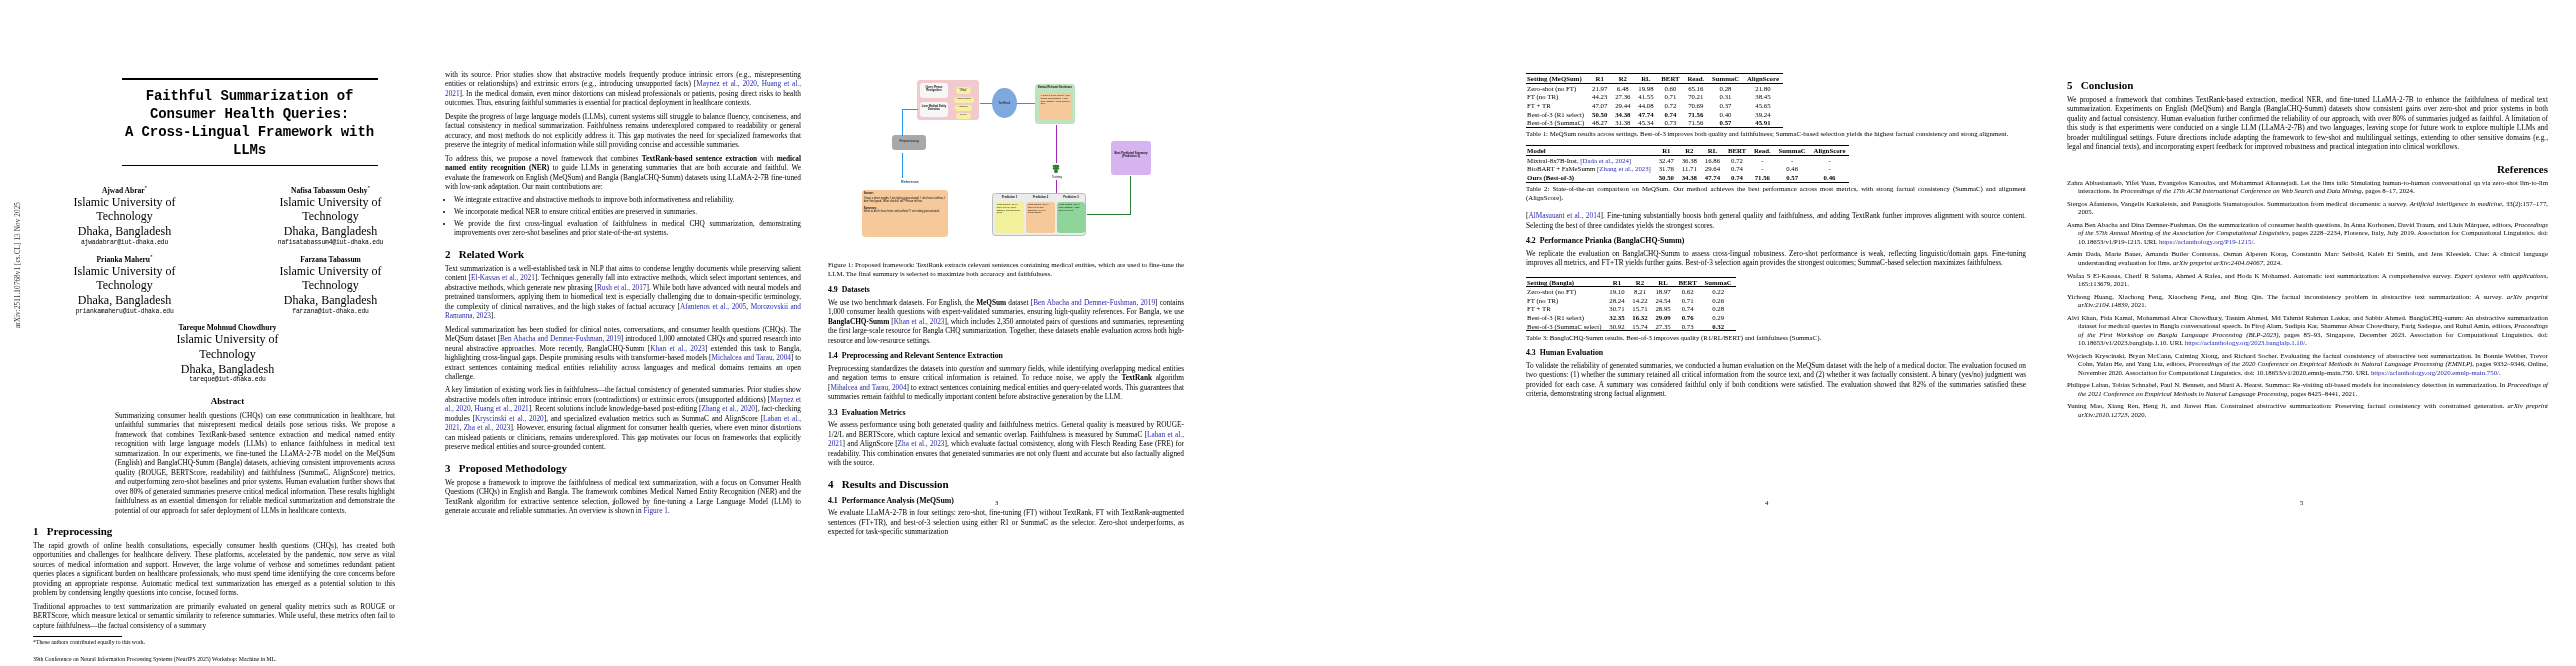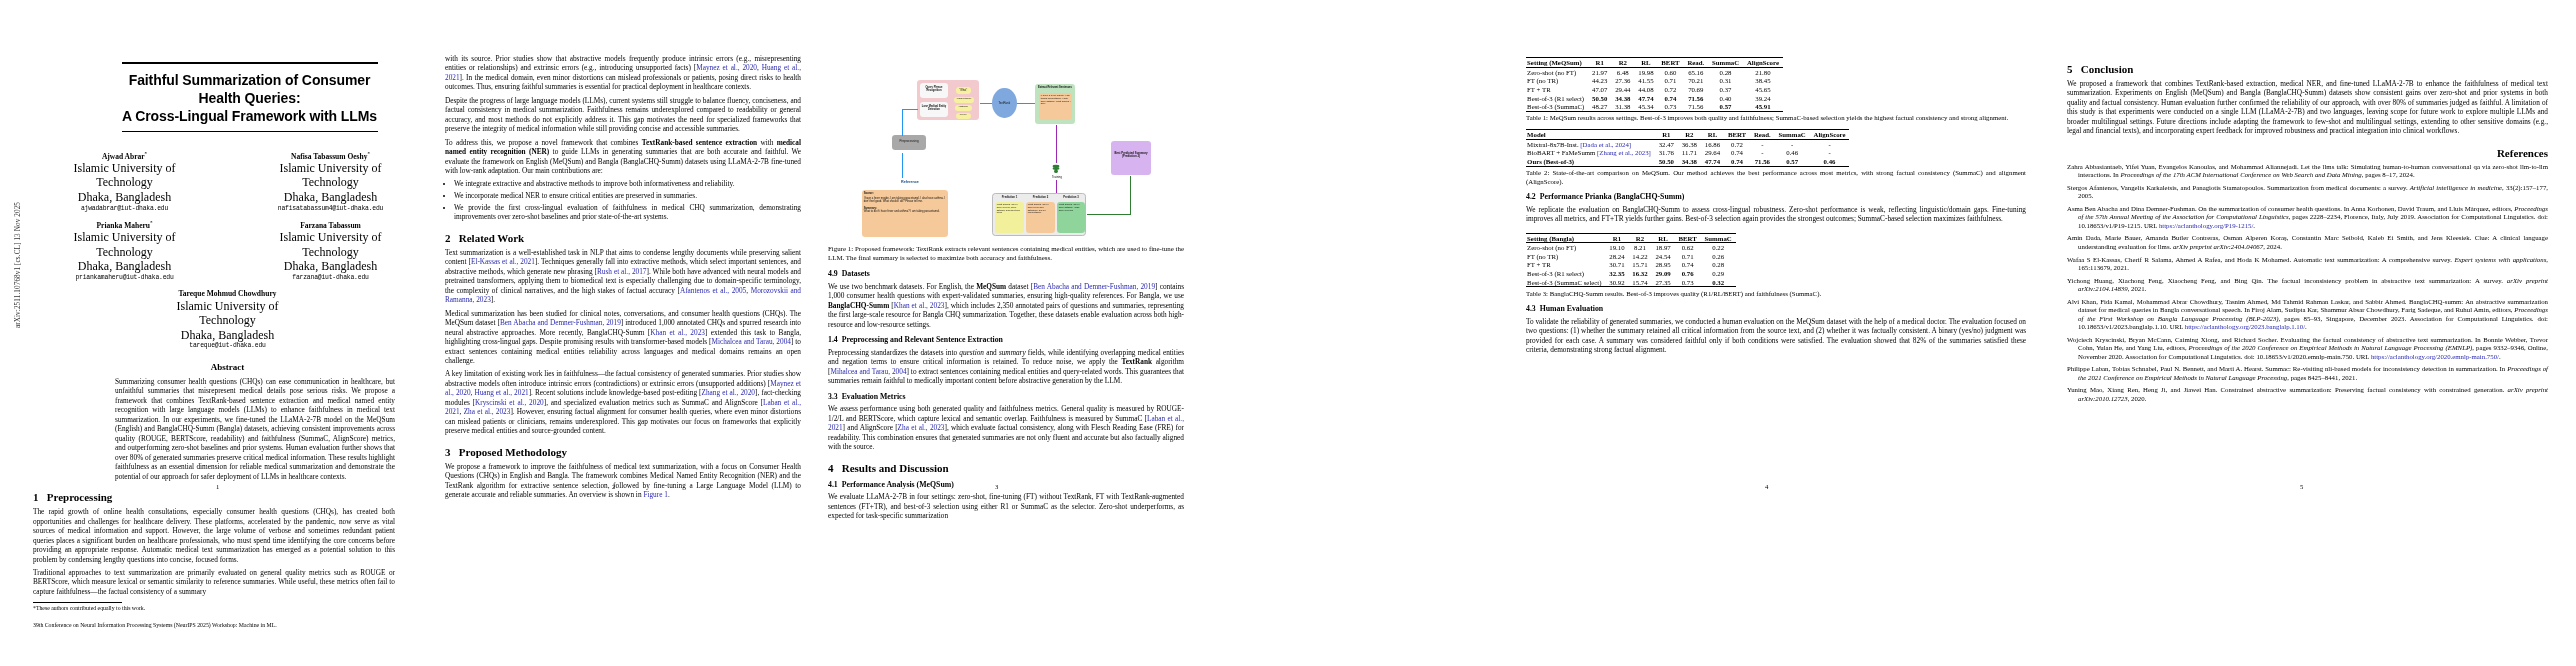--- a/index.html
+++ b/index.html
@@ -5,34 +5,34 @@
   html,body{margin:0;padding:0;background:#fff;}
   body{width:2576px;height:667px;overflow:hidden;font-family:"Liberation Serif",serif;color:#000;}
   .page{position:relative;width:2576px;height:667px;background:#fff;}
 
   
   .arxiv-stamp{position:absolute;left:-66px;top:261px;width:167px;transform:rotate(-90deg);
     transform-origin:center center;font-family:"Liberation Serif",serif;font-size:7.2px;color:#333;
     letter-spacing:0.1px;white-space:nowrap;text-align:center;}
 
   
-  .col{position:absolute;top:0;height:502px;}
+  .col{position:absolute;top:16px;height:502px;}
   .col1{left:33px;width:389px;}
   .col2{left:445px;width:356px;}
   .col3{left:828px;width:356px;}
   .col4{left:1526px;width:500px;}
   .col5{left:2067px;width:481px;}
 
   .pgnum{position:absolute;bottom:12.2px;font-size:6.7px;color:#000;font-family:"Liberation Serif",serif;}
 
   
   .rule-top{border-top:2.8px solid #000;margin:62px 44px 0 89px;}
   .rule-bot{border-top:0.9px solid #000;margin:5.6px 44px 0 89px;}
   .paper-title{text-align:center;font-weight:bold;font-size:14px;line-height:1.28;
-    margin:7.8px 39px 3.3px 83px;font-family:Liberation Sans, sans-serif;letter-spacing:-0.1px;}
+    margin:7.8px 39px 3.3px 83px;font-family:Liberation Mono, monospace;letter-spacing:-0.1px;}
 
   .authors{margin-top:19px;}
   .arow{display:flex;justify-content:center;gap:67px;margin-bottom:7.8px;}
   .auth{width:139px;text-align:center;line-height:1.22;}
   .auth .nm{font-weight:bold;font-size:7.5px;}
   .auth .aff{font-size:12px;}
   .auth .em{font-family:"Liberation Mono",monospace;font-size:6.4px;letter-spacing:-0.2px;}
   .sup{font-size:5px;vertical-align:super;}
 
   .abs-h{text-align:center;font-weight:bold;font-size:9px;margin:12.2px 0 4.4px 0;}
@@ -355,20 +355,21 @@
                 <td><b>0.74</b></td>
                 <td><b>71.56</b></td>
                 <td><b>0.57</b></td>
                 <td><b>0.46</b></td>
               </tr>
             </tbody>
           </table>
         <div class="tcap">Table 2: State-of-the-art comparison on MeQSum. Our method achieves the best performance across most metrics, with strong factual consistency (SummaC) and alignment (AlignScore).</div>
       </div>
 
+      <p class="body" style="margin-top:9px;">[<span class="cite">AlMasuuant et al., 2014</span>]. Fine-tuning substantially boosts both general quality and faithfulness, and adding TextRank further improves alignment with source content. Selecting the best of three candidates yields the strongest scores.</p>
 
       <h3 class="sub"><span>4.2</span>&nbsp;&nbsp;<span>Performance Prianka (BanglaCHQ-Summ)</span></h3>
       <p class="body">We replicate the evaluation on BanglaCHQ-Summ to assess cross-lingual robustness. Zero-shot performance is weak, reflecting linguistic/domain gaps. Fine-tuning improves all metrics, and FT+TR yields further gains. Best-of-3 selection again provides the strongest outcomes; SummaC-based selection maximizes faithfulness.</p>
 
       <div class="tblock" style="margin-top:9px;">
         <table class="tbl trule-bot" id="t3">
             <thead>
               <tr class="trule-top">
                 <th class="l">Setting (Bangla)</th>
                 <th class="">R1</th>

